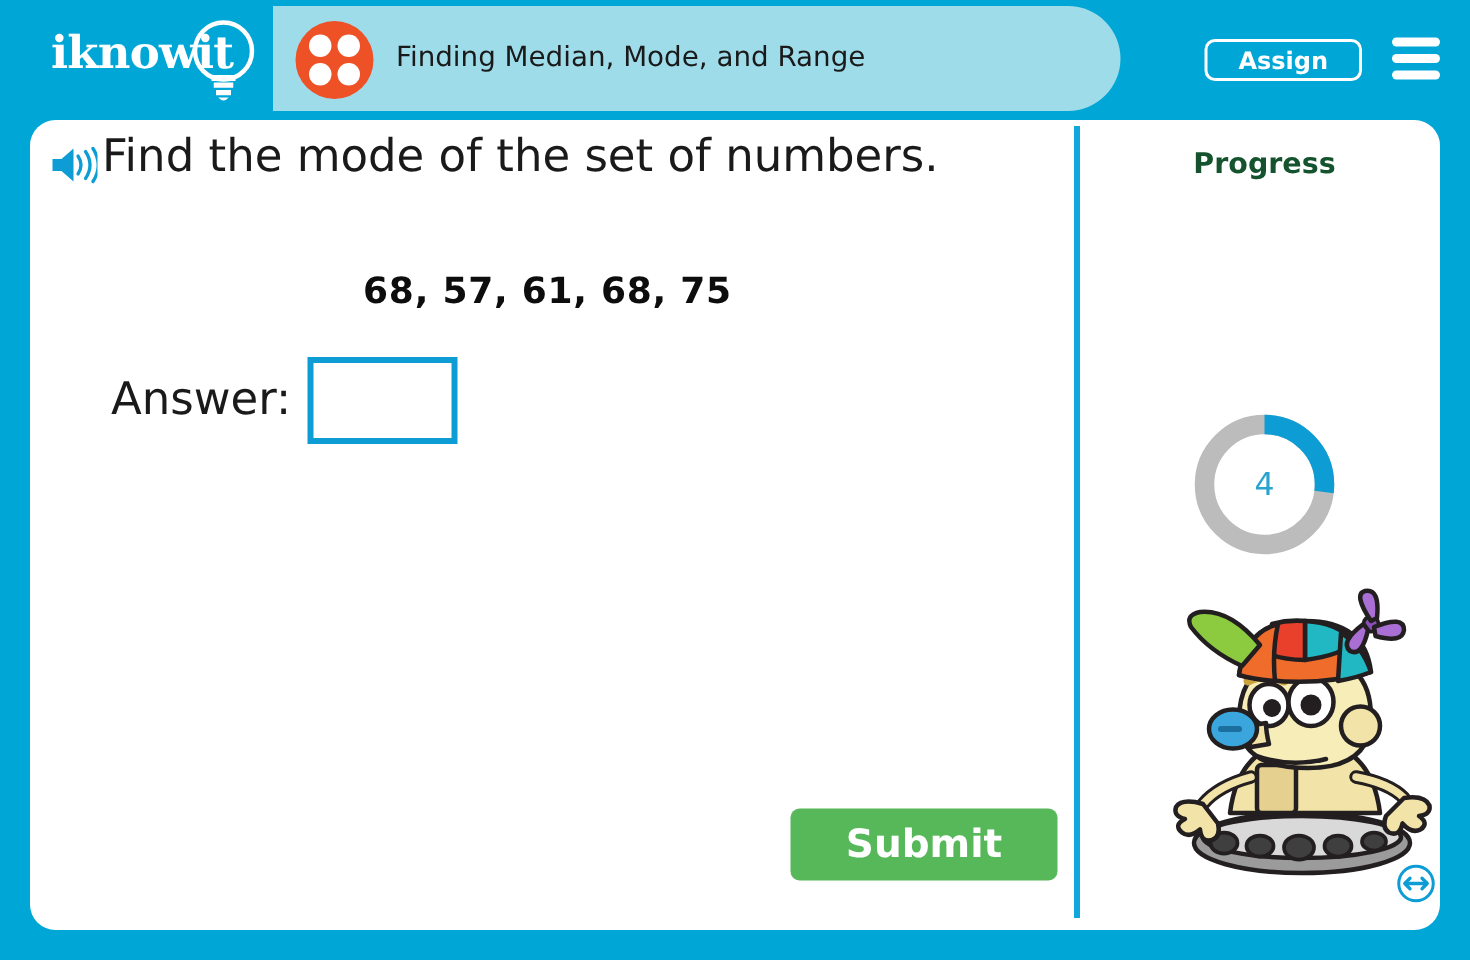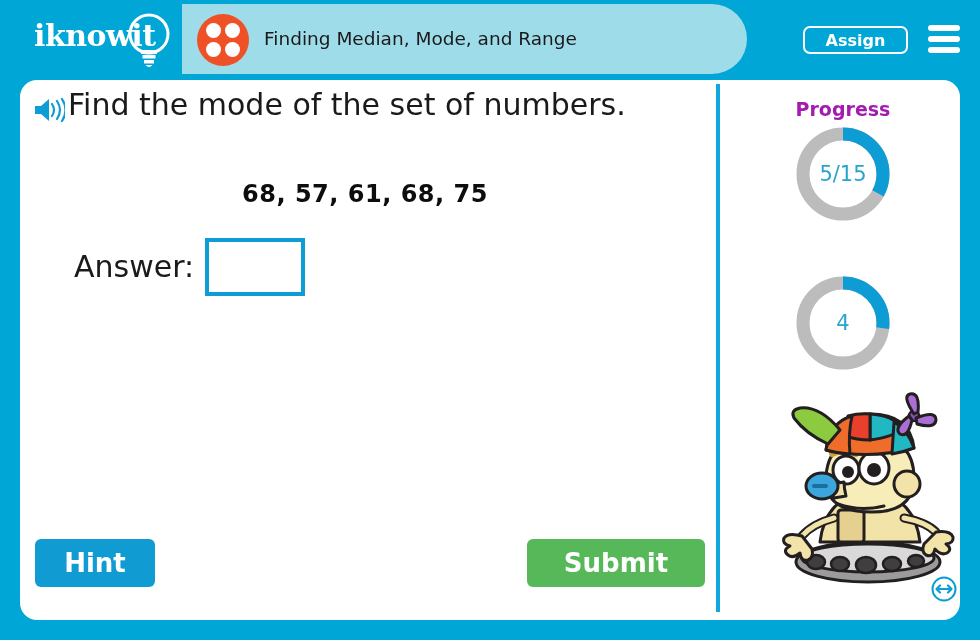--- a/index.html
+++ b/index.html
@@ -218,21 +218,21 @@
     position: absolute;
     left: 706px; top: 0;
     width: 234px; height: 540px;
   }
   .meter-title {
     position: absolute;
     width: 234px;
     text-align: center;
     font-weight: bold;
     font-size: 19px;
-    color: #a21caf;
+    color: #14532d;
   }
   #progress-title { top: 18px; }
   #score-title { top: 167px; }
 
   .donut { position: absolute; left: 67px; width: 100px; height: 100px; }
   #progress-donut { top: 44px; }
   #score-donut { top: 193px; }
 
   .donut-value {
     position: absolute;
@@ -307,36 +307,28 @@
 
     <div id="question-text">Find the mode of the set of numbers.</div>
 
     <div id="number-set">68, 57, 61, 68, 75</div>
 
     <div id="answer-row">
       <div id="answer-label">Answer:</div>
       <input id="answer-input" type="text" placeholder="" style="">
     </div>
 
-    <button id="hint-button">Hint</button>
     <button id="submit-button">Submit</button>
 
     <div id="divider"></div>
 
     <div id="sidebar">
 
       <div class="meter-title" id="progress-title">Progress</div>
 
-      <div class="donut" id="progress-donut">
-        <svg viewBox="0 0 100 100" width="100" height="100">
-          <circle cx="50" cy="50" r="40" fill="none" stroke="#bcbcbc" stroke-width="13"></circle>
-          <circle id="progress-arc" cx="50" cy="50" r="40" fill="none" stroke="#0d9dd4" stroke-width="13" stroke-dasharray="82.93804605477054 168.3893662324129" transform="rotate(-90 50 50)"></circle>
-        </svg>
-        <div class="donut-value">5/15</div>
-      </div>
 
 
       <div class="donut" id="score-donut">
         <svg viewBox="0 0 100 100" width="100" height="100">
           <circle cx="50" cy="50" r="40" fill="none" stroke="#bcbcbc" stroke-width="13"></circle>
           <circle id="score-arc" cx="50" cy="50" r="40" fill="none" stroke="#0d9dd4" stroke-width="13" stroke-dasharray="67.85840131753953 183.46901096964393" transform="rotate(-90 50 50)"></circle>
         </svg>
         <div class="donut-value">4</div>
       </div>
 

